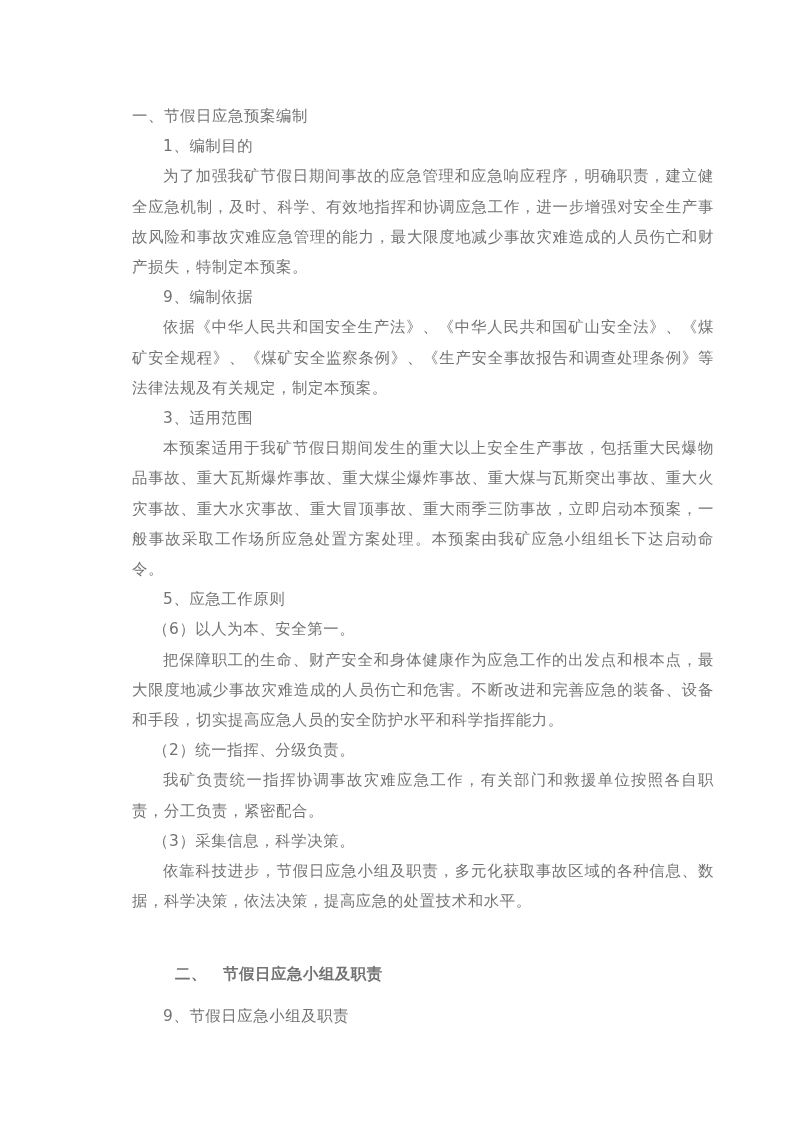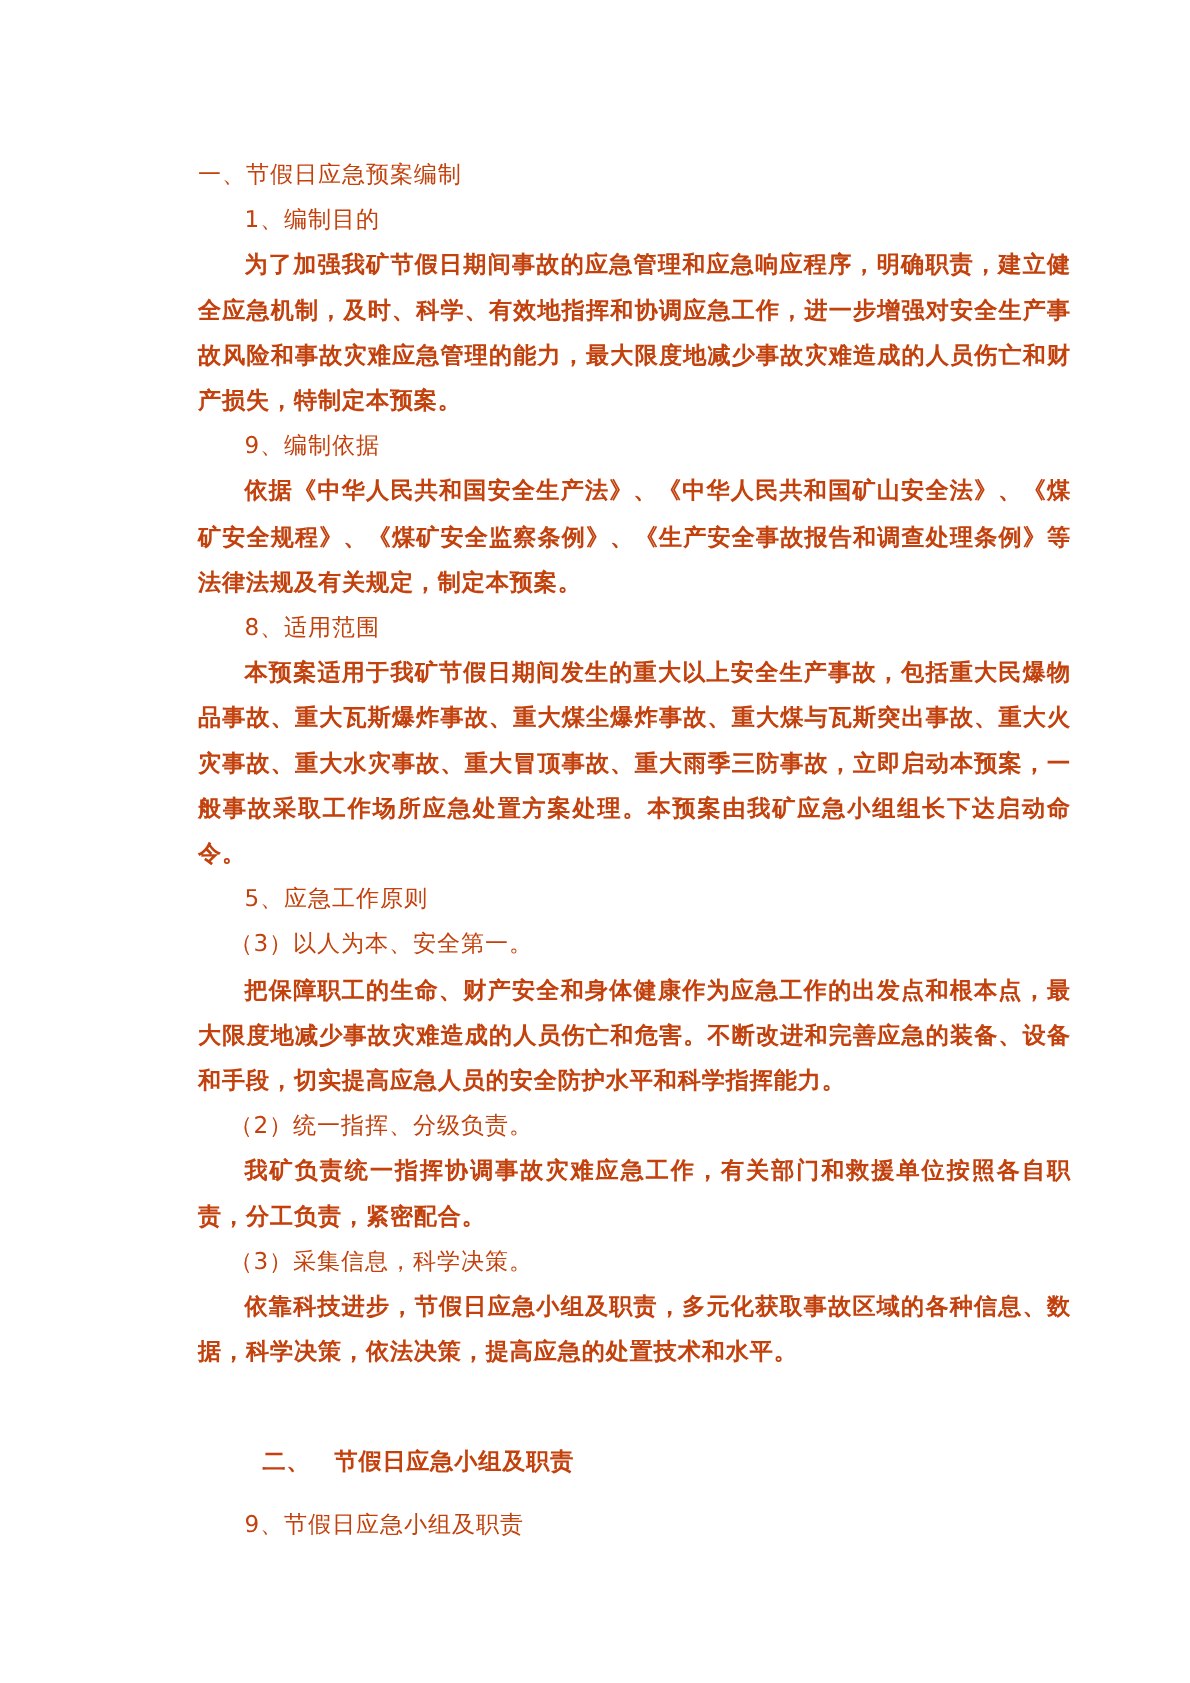--- a/index.html
+++ b/index.html
@@ -5,49 +5,49 @@
   html, body { margin: 0; padding: 0; background: #ffffff; }
   body { width: 793px; height: 1122px; position: relative; overflow: hidden; }
   .page {
     position: absolute;
     left: 132px;
     top: 101px;
     width: 582px;
     font-family: "DejaVu Sans", "Liberation Sans", sans-serif;
     font-size: 15.4px;
     line-height: 30.2px;
-    color: #c2410c;
+    color: #737373;
     letter-spacing: 0.6px;
   }
   .p { margin: 0; text-align: justify; text-justify: inter-character; }
-  .indent { text-indent: 31px; font-weight: bold; }
+  .indent { text-indent: 31px; }
   .h1 { margin: 0; }
   .h2 { margin: 0; text-indent: 31px; }
   .h3 { margin: 0; text-indent: 21px; }
   .blank { height: 30.2px; }
   .h1b { margin: 12px; padding-left: 31px; word-spacing: 10px; font-weight: bold; }
 </style>
 </head>
 <body>
 
 <div class="page">
   <p class="h1">一、节假日应急预案编制</p>
 
   <p class="h2">1、编制目的</p>
   <p class="p indent">为了加强我矿节假日期间事故的应急管理和应急响应程序，明确职责，建立健全应急机制，及时、科学、有效地指挥和协调应急工作，进一步增强对安全生产事故风险和事故灾难应急管理的能力，最大限度地减少事故灾难造成的人员伤亡和财产损失，特制定本预案。</p>
 
   <p class="h2">9、编制依据</p>
   <p class="p indent">依据《中华人民共和国安全生产法》、《中华人民共和国矿山安全法》、《煤矿安全规程》、《煤矿安全监察条例》、《生产安全事故报告和调查处理条例》等法律法规及有关规定，制定本预案。</p>
 
-  <p class="h2">8、适用范围</p>
+  <p class="h2">3、适用范围</p>
   <p class="p indent">本预案适用于我矿节假日期间发生的重大以上安全生产事故，包括重大民爆物品事故、重大瓦斯爆炸事故、重大煤尘爆炸事故、重大煤与瓦斯突出事故、重大火灾事故、重大水灾事故、重大冒顶事故、重大雨季三防事故，立即启动本预案，一般事故采取工作场所应急处置方案处理。本预案由我矿应急小组组长下达启动命令。</p>
 
   <p class="h2">5、应急工作原则</p>
 
-  <p class="h3">（3）以人为本、安全第一。</p>
+  <p class="h3">（6）以人为本、安全第一。</p>
   <p class="p indent">把保障职工的生命、财产安全和身体健康作为应急工作的出发点和根本点，最大限度地减少事故灾难造成的人员伤亡和危害。不断改进和完善应急的装备、设备和手段，切实提高应急人员的安全防护水平和科学指挥能力。</p>
 
   <p class="h3">（2）统一指挥、分级负责。</p>
   <p class="p indent">我矿负责统一指挥协调事故灾难应急工作，有关部门和救援单位按照各自职责，分工负责，紧密配合。</p>
 
   <p class="h3">（3）采集信息，科学决策。</p>
   <p class="p indent">依靠科技进步，节假日应急小组及职责，多元化获取事故区域的各种信息、数据，科学决策，依法决策，提高应急的处置技术和水平。</p>
 
   <div class="blank"></div>
 

